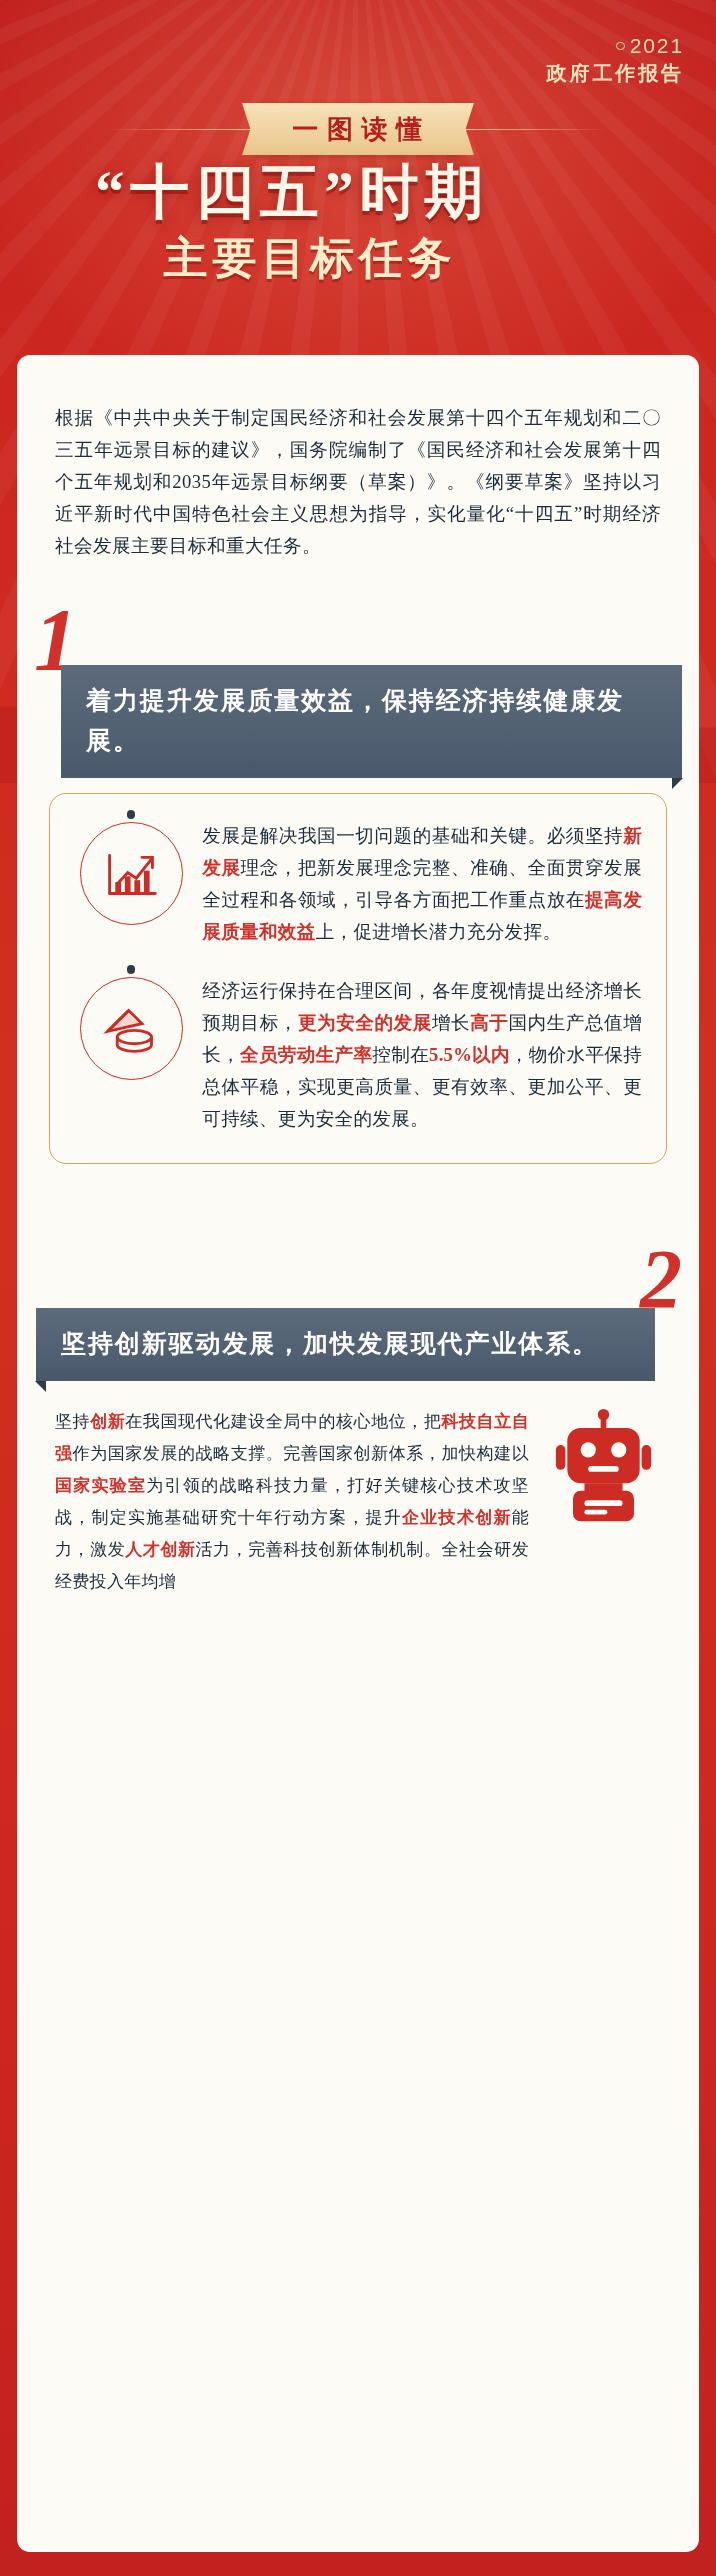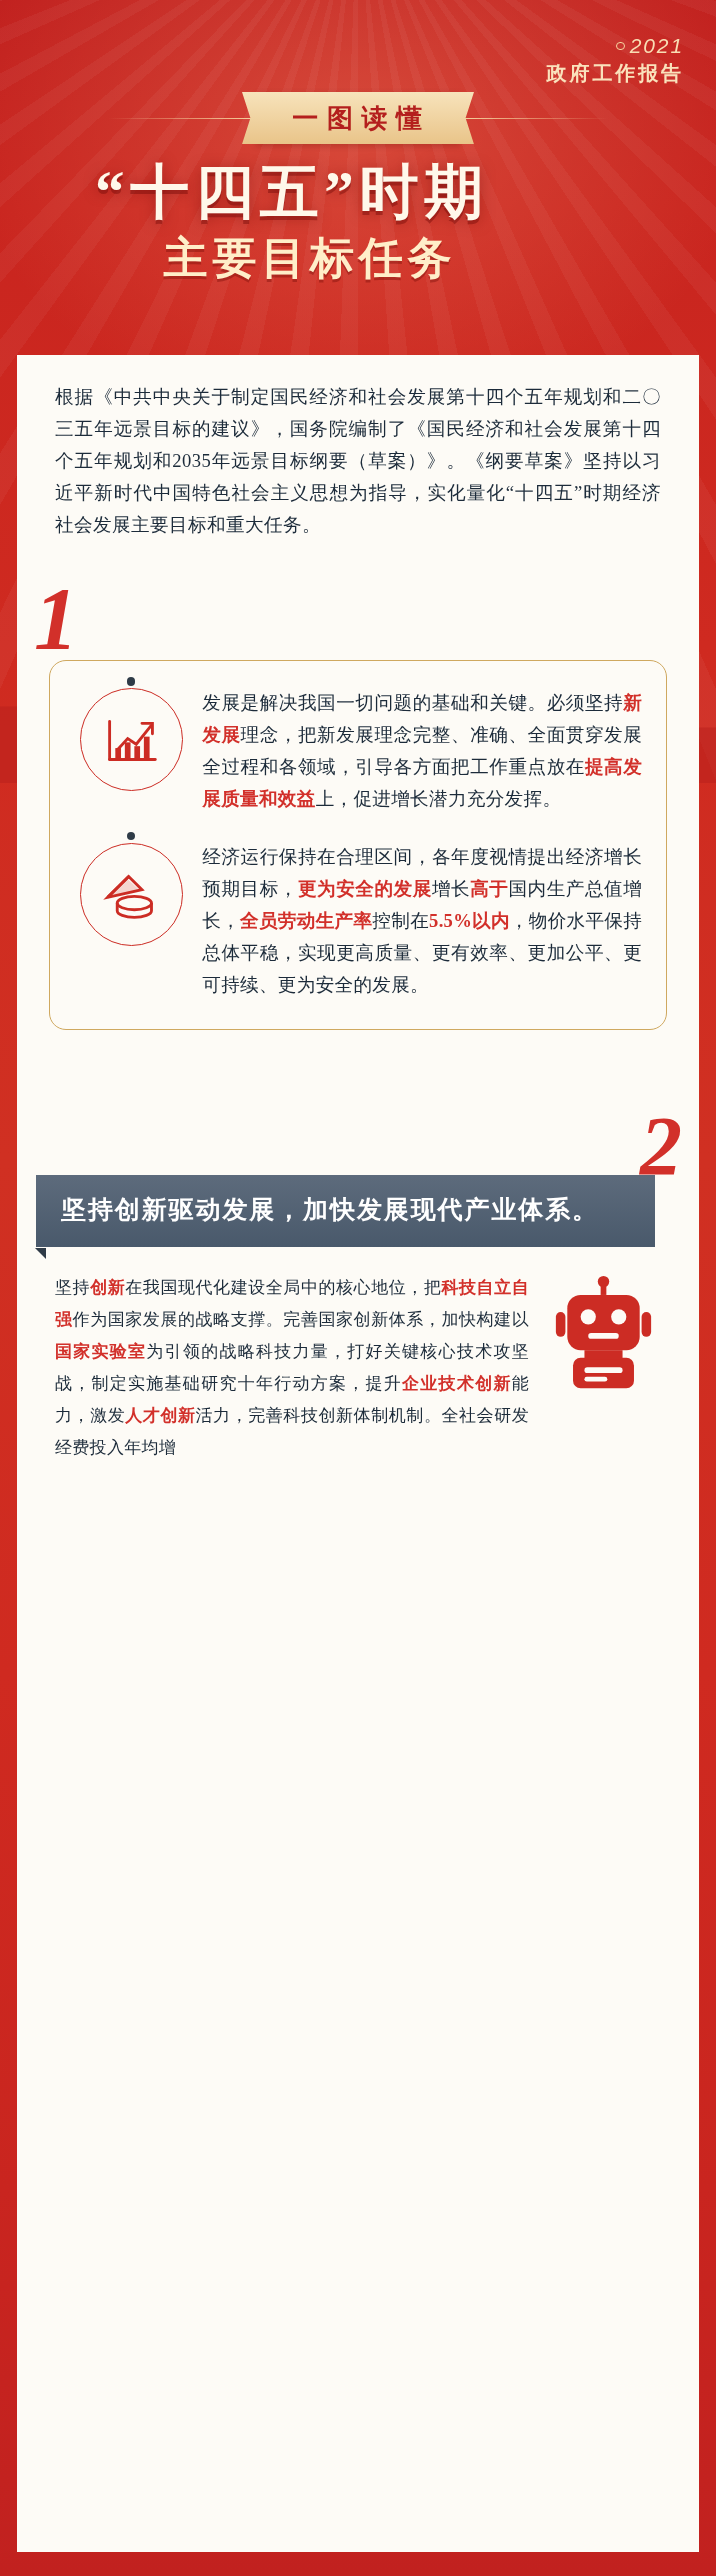--- a/index.html
+++ b/index.html
@@ -38,34 +38,34 @@
     position: relative;
     width: 716px; height: 783px;
   }
   
   .toplogo {
     position: absolute; right: 32px; top: 34px; text-align: right;
     color: #fbe3c0;
   }
   .toplogo .yr {
     font-size: 21px; letter-spacing: 1.9px; color: #f9ddb4;
-    display: inline-block; position: relative; padding-left: 13.4px; font-style: italic;
+    display: inline-block; position: relative; padding-left: 13.4px;
   }
   .toplogo .yr::before {
     content: ""; position: absolute; left: 0; top: 7.6px;
     width: 6.7px; height: 6.7px; border: 1.4px solid #f7d49f; border-radius: 50%;
   }
   .toplogo .rep {
     font-family: "Liberation Serif", serif;
     font-size: 20px; font-weight: bold; letter-spacing: 2.9px;
     color: #fae2bc; margin-top: 1.9px;
   }
   
   .ribbon-wrap {
-    position: absolute; top: 92px; left: 0; width: 716px;
+    position: absolute; top: 103px; left: 0; width: 716px;
     display: flex; align-items: center; justify-content: center;
   }
   .ribbon-line {
     height: 1px; background: linear-gradient(90deg, rgba(250,225,190,0) 0%, #f4cf9b 100%);
     flex: 0 0 143px;
   }
   .ribbon-line.right { background: linear-gradient(90deg, #f4cf9b 0%, rgba(250,225,190,0) 100%); }
   .ribbon {
     position: relative;
     background: linear-gradient(180deg,#f7e3bb 0%, #e9c489 100%);
@@ -102,22 +102,22 @@
     letter-spacing: 4.8px;
     color: #ffeec9;
     text-shadow: 0 2.9px 0 rgba(120,12,8,.4);
   }
   
   .card {
     position: absolute;
     left: 17px; top: 355px;
     width: 682px;
     background: #fdfbf6;
-    border-radius: 0;
-    padding: 16px 0 0 0;
+    border-radius: 13px;
+    padding: 37px 0 0 0;
     min-height: 2197px;
   }
   .card::after {
     content:""; position:absolute; left:0; right:0; bottom:0; height:0;
   }
   .intro {
     margin: 9.6px 38px 0 38px;
     font-family: "Liberation Serif", serif;
     font-size: 18.6px;
     line-height: 32px;
@@ -265,20 +265,21 @@
   </div>
 
   <div class="card">
 
     <p class="intro">根据《中共中央关于制定国民经济和社会发展第十四个五年规划和二〇三五年远景目标的建议》，国务院编制了《国民经济和社会发展第十四个五年规划和2035年远景目标纲要（草案）》。《纲要草案》坚持以习近平新时代中国特色社会主义思想为指导，实化量化“十四五”时期经济社会发展主要目标和重大任务。</p>
 
     <div class="spacer-md"></div>
 
     <div style="position:relative;">
       <div class="secnum" style="margin-left:17px;margin-bottom:-13.4px;">1</div>
+      <div class="banner left-indent">着力提升发展质量效益，保持经济持续健康发展。</div>
 
       <div class="framed">
         <div class="frame-box"></div>
 
         <div class="item">
           <div class="icon-col">
             <div class="dot"></div>
             <div class="icon-circle">
               <svg width="59" height="59" viewBox="0 0 62 62">
                 <g stroke="#cc2c24" stroke-width="3" fill="none" stroke-linecap="round">

